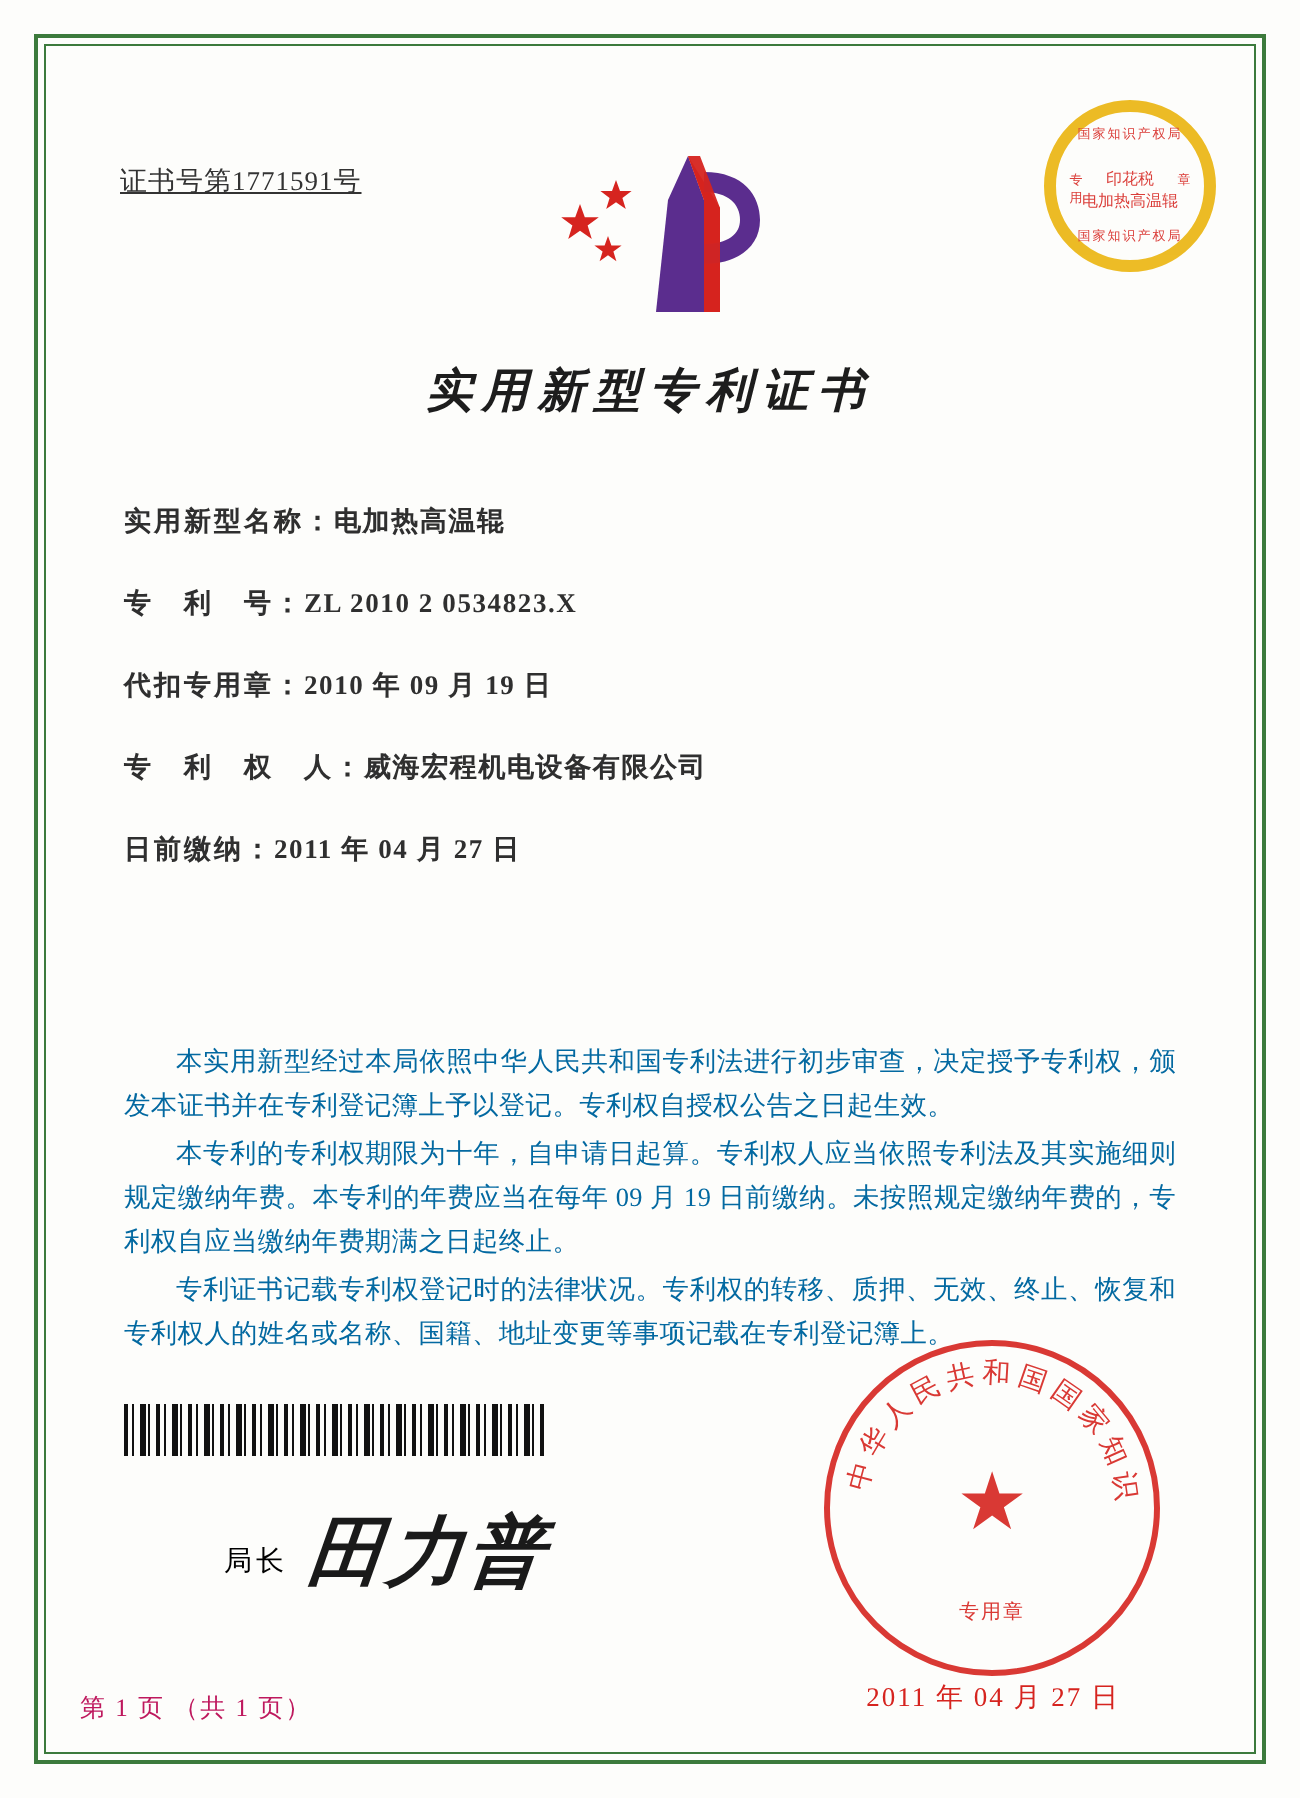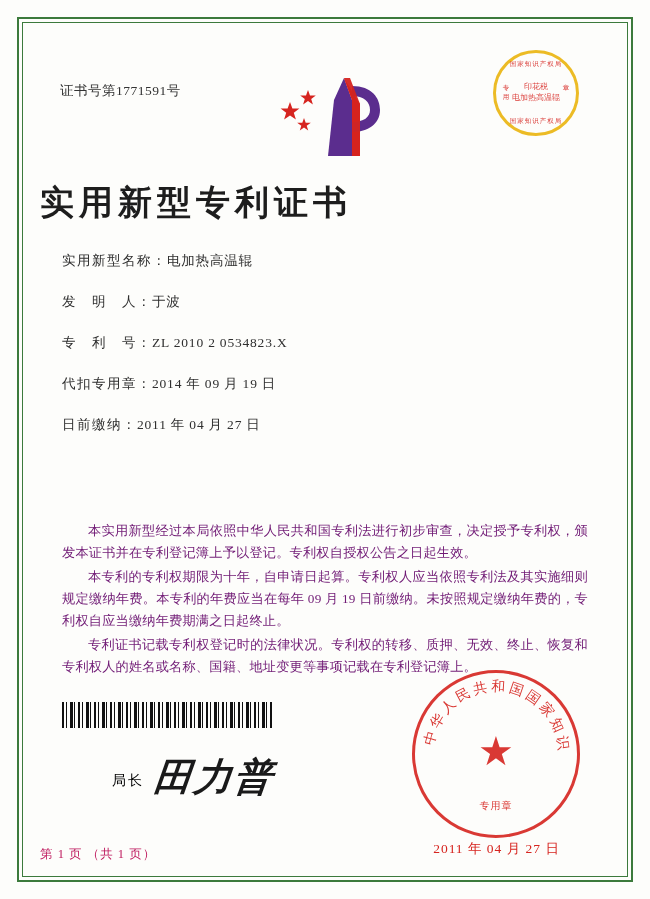--- a/index.html
+++ b/index.html
@@ -50,41 +50,42 @@
 
   
   .cert-no {
     position: absolute;
     left: 20px;
     top: 42px;
     font-size: 13.5px;
     letter-spacing: 0.5px;
     color: #333;
     white-space: nowrap;
+    text-decoration: underline;
   }
 
   
   .logo {
     position: absolute;
     left: 50%;
     top: 20px;
     transform: translateX(-50%);
     width: 130px;
     height: 105px;
   }
   .logo svg { display: block; }
 
   
   .stamp-top {
     position: absolute;
-    right: 31px;
+    right: 2px;
     top: 10px;
     width: 86px;
     height: 86px;
-    border: 3px solid #eab308;
+    border: 6px solid #eab308;
     border-radius: 50%;
     color: #d6241f;
     box-sizing: border-box;
     opacity: .88;
   }
   .stamp-top .st-arc-top,
   .stamp-top .st-arc-bot {
     position: absolute;
     left: 0; right: 0;
     text-align: center;
@@ -112,34 +113,36 @@
     text-align: center;
   }
   .stamp-top .st-left { left: 5px; }
   .stamp-top .st-right { right: 5px; }
 
   
   .title {
     position: absolute;
     left: 0; right: 0;
     top: 140px;
-    text-align: left;
-    font-size: 34px;
+    text-align: center;
+    font-size: 23px;
     font-weight: bold;
     letter-spacing: 5px;
     color: #1d1d1d;
     font-family: "Liberation Serif", serif;
+    font-style: italic;
   }
 
   
   .fields {
     position: absolute;
     left: 22px;
     right: 34px;
     top: 212px;
+    font-weight: bold;
   }
   .field {
     font-size: 13.5px;
     color: #2f2f2f;
     margin-bottom: 23px;
     white-space: nowrap;
     letter-spacing: 0.3px;
   }
   .field .lbl { letter-spacing: 1.5px; }
   .field .val { letter-spacing: 0.8px; }
@@ -149,21 +152,21 @@
     position: absolute;
     left: 22px;
     right: 22px;
     top: 480px;
   }
   .para {
     font-size: 13.2px;
     line-height: 22px;
     text-indent: 26px;
     text-align: justify;
-    color: #701a75;
+    color: #0369a1;
     margin-bottom: 2px;
     letter-spacing: 0.2px;
   }
 
   
   .barcode {
     position: absolute;
     left: 22px;
     top: 662px;
     height: 26px;
@@ -299,27 +302,27 @@
       <div class="st-arc-bot">国家知识产权局</div>
     </div>
 
     <div class="title">实用新型专利证书</div>
 
     <div class="fields">
       <div class="field">
         <span class="lbl">实用新型名称：</span><span class="val">电加热高温辊</span>
       </div>
       <div class="field">
-        <span class="lbl">发　明　人：</span><span class="val">于波</span>
-      </div>
-      <div class="field">
         <span class="lbl">专　利　号：</span><span class="val">ZL 2010 2 0534823.X</span>
       </div>
       <div class="field">
-        <span class="lbl">代扣专用章：</span><span class="val">2014 年 09 月 19 日</span>
+        <span class="lbl">代扣专用章：</span><span class="val">2010 年 09 月 19 日</span>
+      </div>
+      <div class="field">
+        <span class="lbl">专　利　权　人：</span><span class="val">威海宏程机电设备有限公司</span>
       </div>
       <div class="field">
         <span class="lbl">日前缴纳：</span><span class="val">2011 年 04 月 27 日</span>
       </div>
     </div>
 
     <div class="paras">
       <div class="para">本实用新型经过本局依照中华人民共和国专利法进行初步审查，决定授予专利权，颁发本证书并在专利登记簿上予以登记。专利权自授权公告之日起生效。</div>
       <div class="para">本专利的专利权期限为十年，自申请日起算。专利权人应当依照专利法及其实施细则规定缴纳年费。本专利的年费应当在每年 09 月 19 日前缴纳。未按照规定缴纳年费的，专利权自应当缴纳年费期满之日起终止。</div>
       <div class="para">专利证书记载专利权登记时的法律状况。专利权的转移、质押、无效、终止、恢复和专利权人的姓名或名称、国籍、地址变更等事项记载在专利登记簿上。</div>

